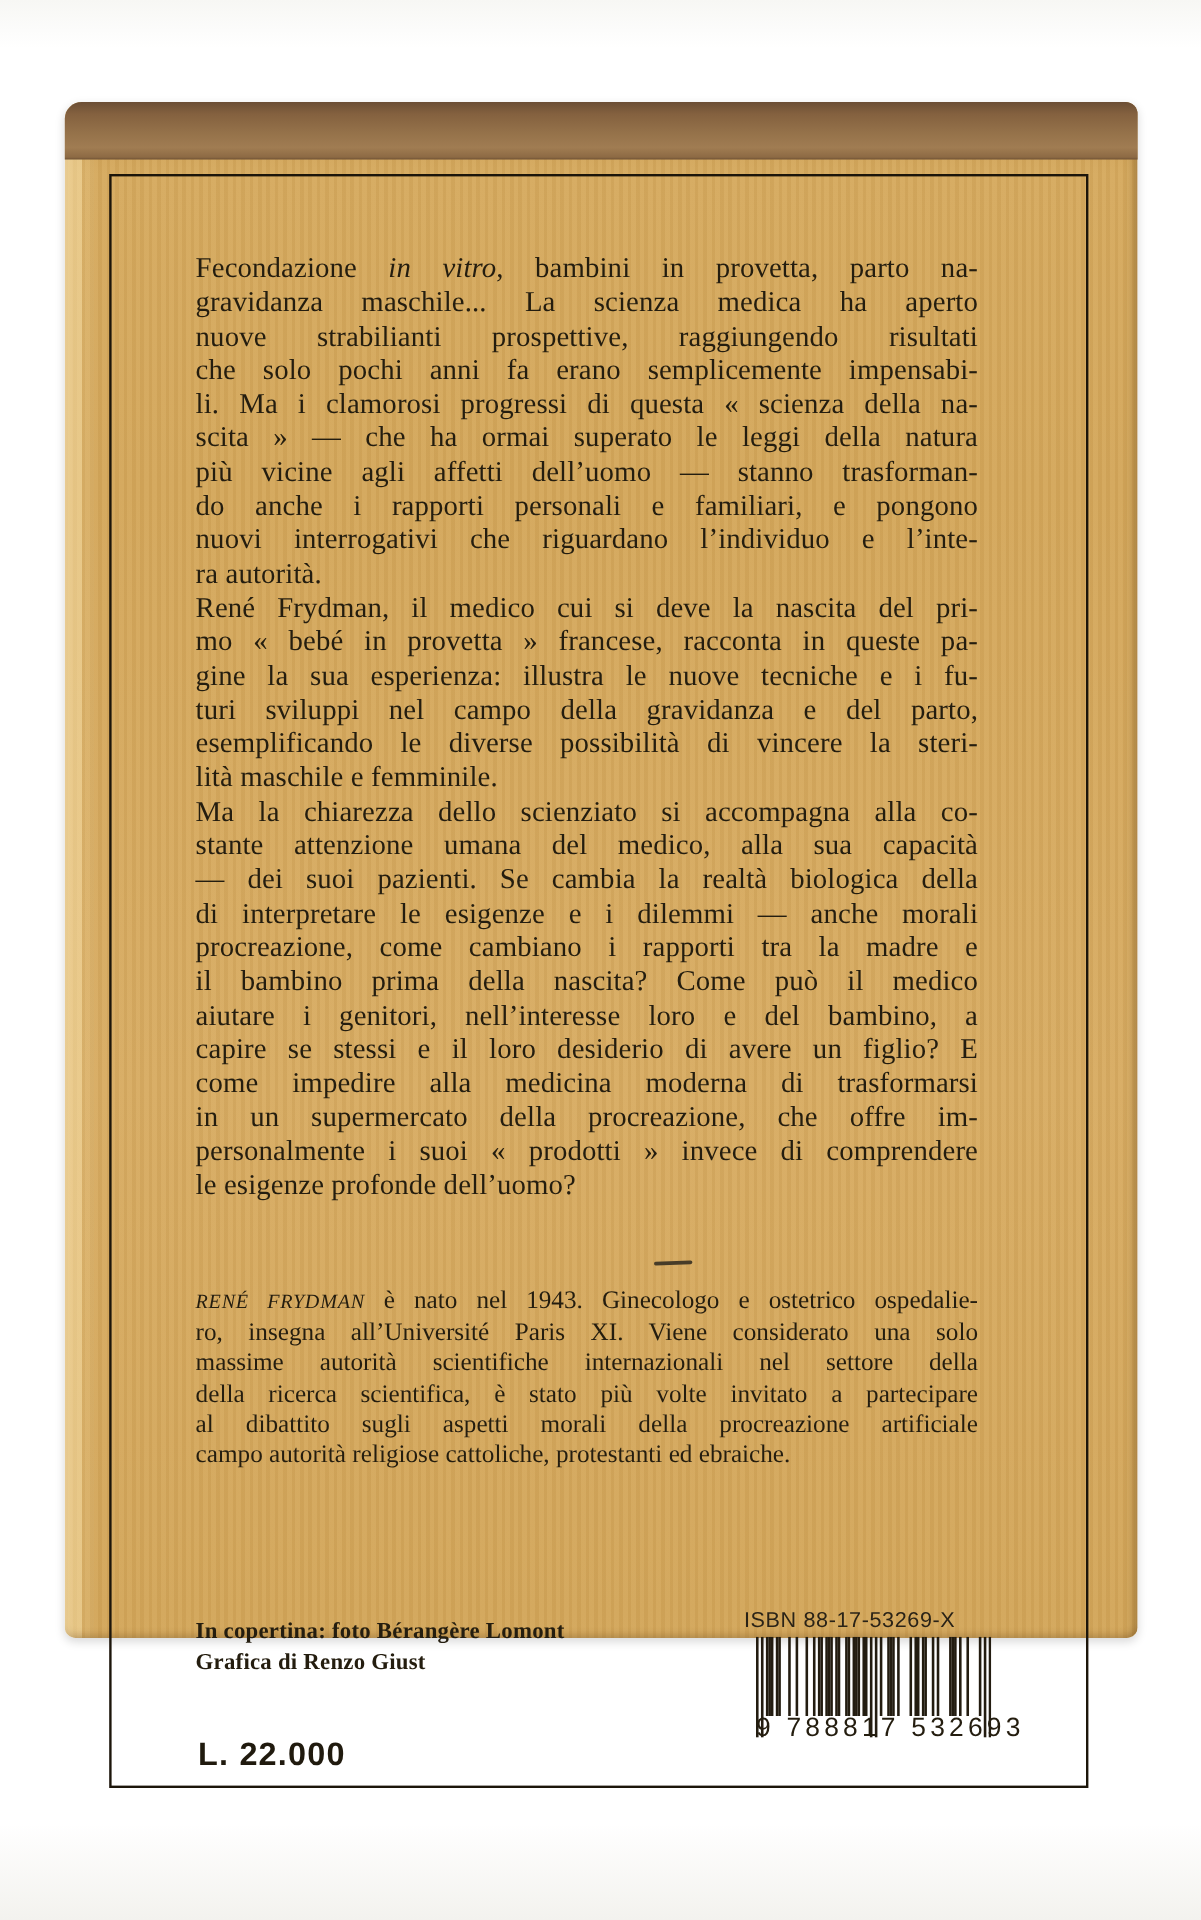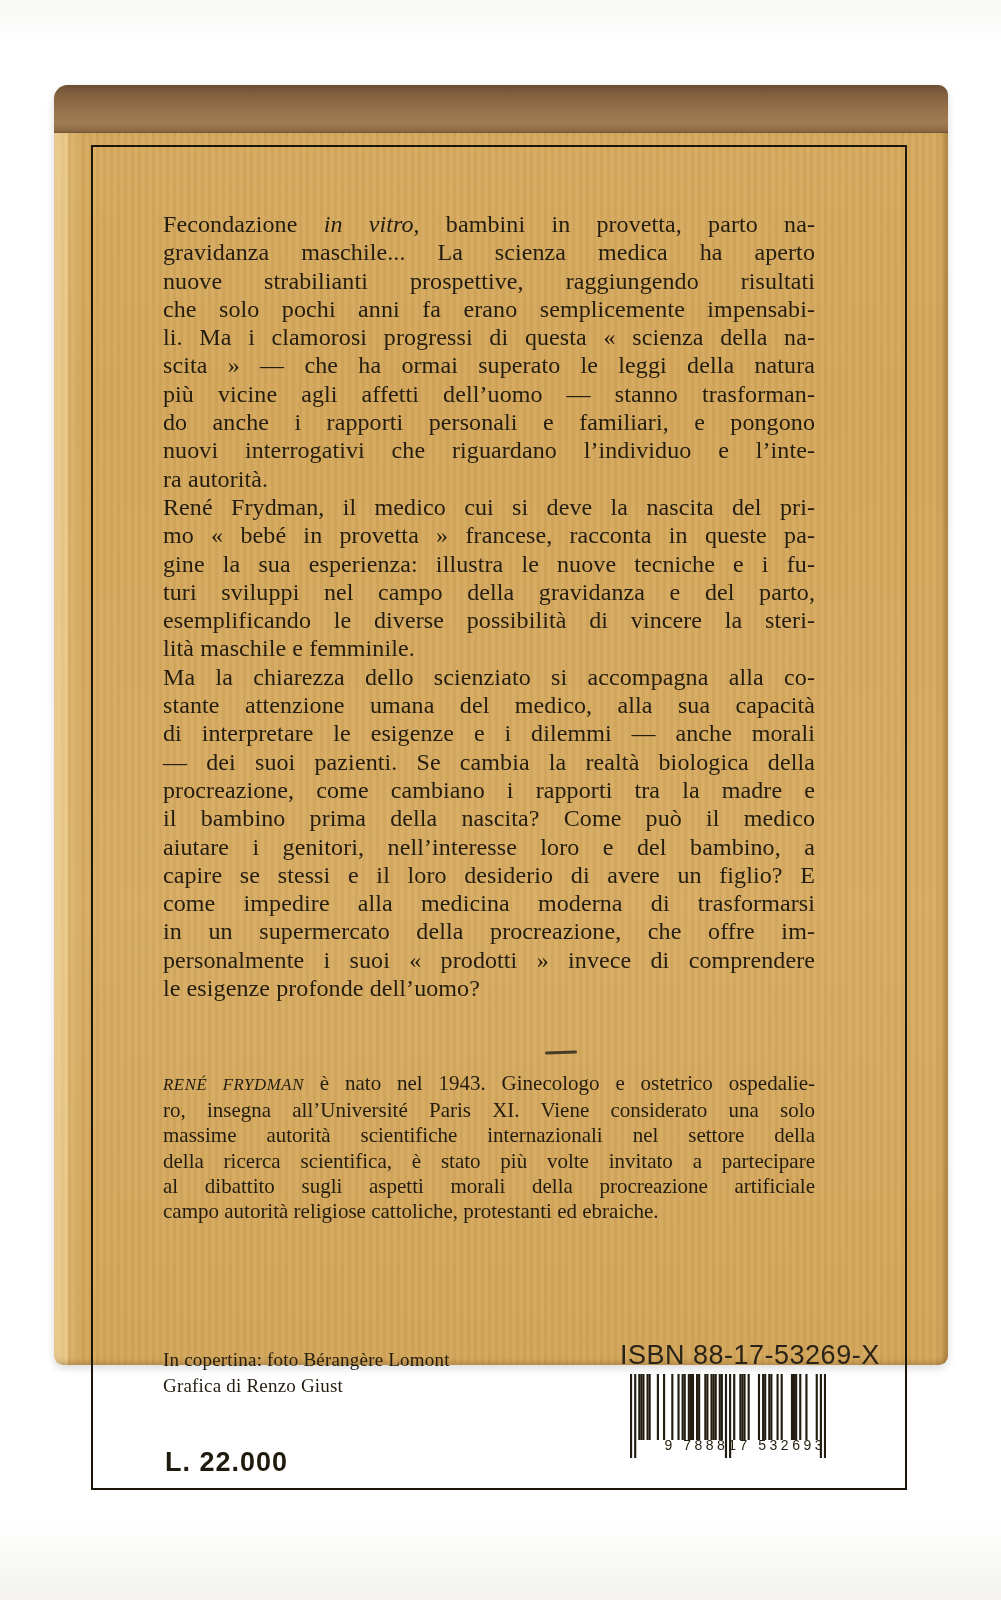--- a/index.html
+++ b/index.html
@@ -52,41 +52,41 @@
   }
   .bio { margin-top:17px; }
   .bio .line {
     font-size:21px; line-height:25.4px;
     text-align:justify; text-align-last:justify; text-justify:inter-word;
   }
   .bio .line.last { text-align-last:left; }
   .sc { font-size:0.8em; letter-spacing:0.6px;font-style:italic; }
 
   .credits { position:absolute; left:70px; top:1200px; color:#241d0f; }
-  .credits .credit-line { font-size:19px; line-height:26px; font-weight:normal; letter-spacing:0.2px; }
+  .credits .credit-line { font-size:19px; line-height:26px; font-weight:bold; letter-spacing:0.2px; }
 
   .price {
     position:absolute; left:72px; top:1300px;
     font-family:"Liberation Sans", sans-serif; font-weight:bold;
     font-size:27px; color:#201a0e; letter-spacing:1px;
   }
 
   
   .isbn-block { position:absolute; left:527px; top:1193px; width:225px; color:#241d0f; }
   .isbn-label {
     font-family:"Liberation Sans", sans-serif;
-    font-size:27px; letter-spacing:0.5px; color:#2a2317;
+    font-size:18px; letter-spacing:0.5px; color:#2a2317;
     white-space:nowrap;
   }
   .barcode-wrap { position:relative; margin-top:3px; margin-left:10px; width:196px; }
   .barcode-svg { display:block; width:196px; height:84px; }
   .barcode-number {
     position:relative; margin-top:-21px; text-align:right;
     font-family:"Liberation Sans", sans-serif;
-    font-size:14px; letter-spacing:3.5px; color:#241d0f; white-space:nowrap;
+    font-size:22px; letter-spacing:3.5px; color:#241d0f; white-space:nowrap;
   }
 </style>
 </head>
 <body>
 
 <div class="scene">
   <div class="book">
     <div class="top-edge"></div>
 
     <div class="frame">
@@ -109,22 +109,22 @@
               <div class="line">René Frydman, il medico cui si deve la nascita del pri-</div>
               <div class="line">mo « bebé in provetta » francese, racconta in queste pa-</div>
               <div class="line">gine la sua esperienza: illustra le nuove tecniche e i fu-</div>
               <div class="line">turi sviluppi nel campo della gravidanza e del parto,</div>
               <div class="line">esemplificando le diverse possibilità di vincere la steri-</div>
               <div class="line last">lità maschile e femminile.</div>
             </div>
           <div>
               <div class="line">Ma la chiarezza dello scienziato si accompagna alla co-</div>
               <div class="line">stante attenzione umana del medico, alla sua capacità</div>
+              <div class="line">— dei suoi pazienti. Se cambia la realtà biologica della</div>
               <div class="line">di interpretare le esigenze e i dilemmi — anche morali</div>
-              <div class="line">— dei suoi pazienti. Se cambia la realtà biologica della</div>
               <div class="line">procreazione, come cambiano i rapporti tra la madre e</div>
               <div class="line">il bambino prima della nascita? Come può il medico</div>
               <div class="line">aiutare i genitori, nell’interesse loro e del bambino, a</div>
               <div class="line">capire se stessi e il loro desiderio di avere un figlio? E</div>
               <div class="line">come impedire alla medicina moderna di trasformarsi</div>
               <div class="line">in un supermercato della procreazione, che offre im-</div>
               <div class="line">personalmente i suoi « prodotti » invece di comprendere</div>
               <div class="line last">le esigenze profonde dell’uomo?</div>
             </div>
         </div>

